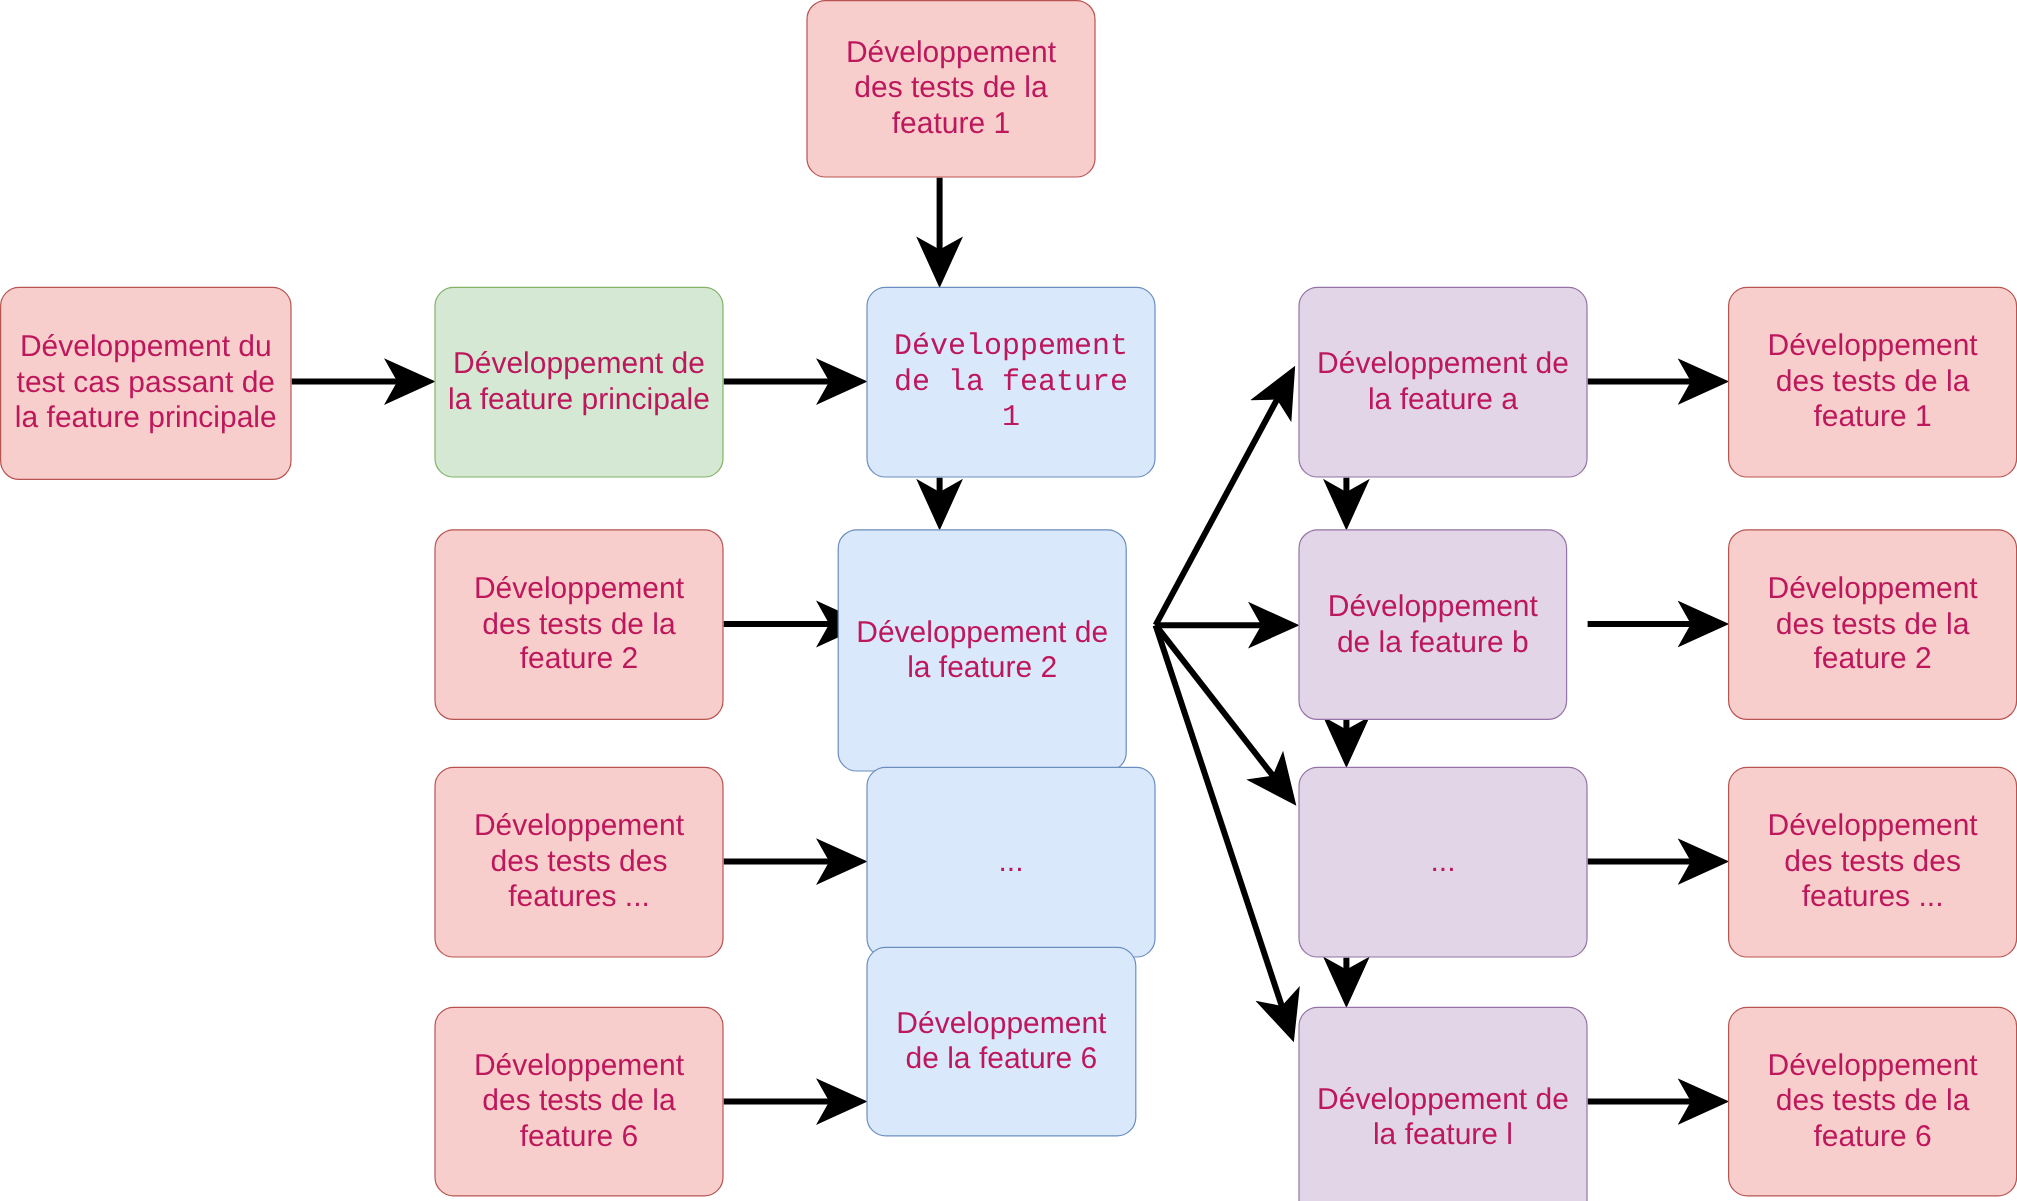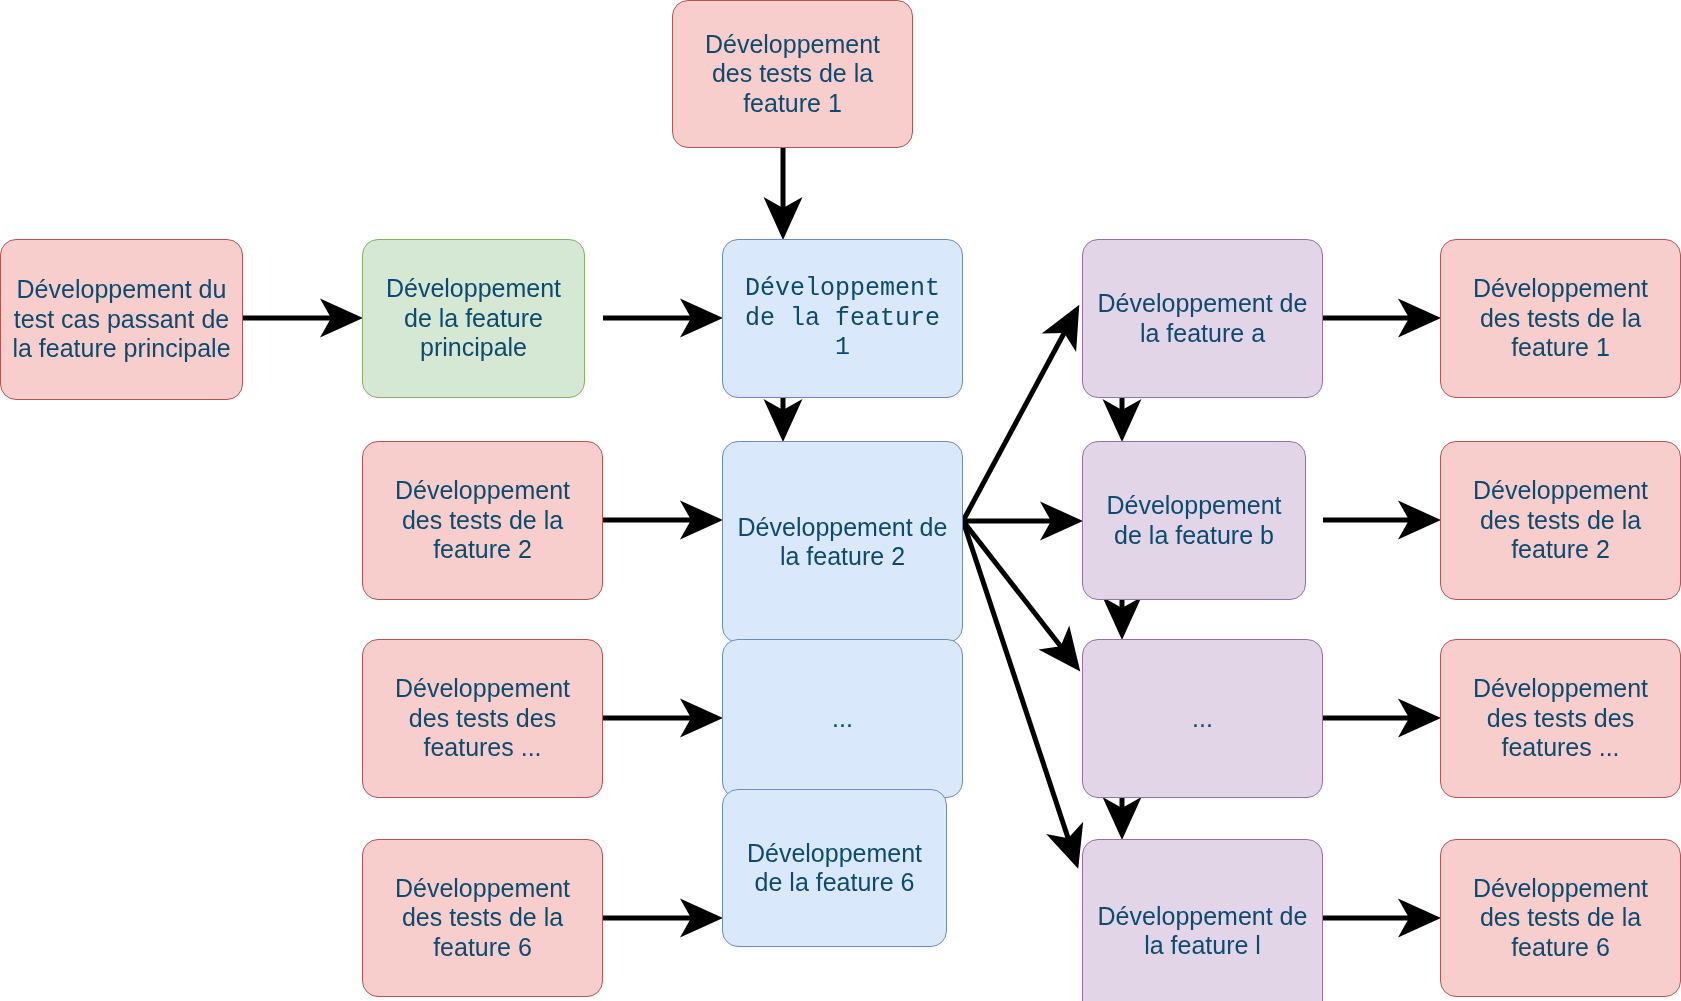--- a/index.html
+++ b/index.html
@@ -17,21 +17,21 @@
     box-sizing:border-box;
     border-radius:16px;
     border-width:1.6px;
     border-style:solid;
     display:flex;
     align-items:center;
     justify-content:center;
     text-align:center;
     font-size:25px;
     line-height:1.18;
-    color:#0c4a6e;
+    color:#be185d;
     padding:4px 10px;
   }
   .node .lbl{display:block;width:100%;}
   .red   {background:#f8cecc;border-color:#b85450;}
   .green {background:#d5e8d4;border-color:#82b366;}
   .blue  {background:#dae8fc;border-color:#6c8ebf;}
   .purple{background:#e1d5e7;border-color:#9673a6;}
 </style>
 </head>
 <body>
@@ -68,36 +68,36 @@
       </g>
   </svg>
 
   <div id="node-layer">
       <div class="node red" style="left: 672px; top: 0px; width: 241px; height: 148px;">
         <span class="lbl">Développement des tests de la feature 1</span>
       </div>
       <div class="node red" style="left: 0px; top: 239px; width: 243px; height: 161px;">
         <span class="lbl">Développement du test cas passant de la feature principale</span>
       </div>
-      <div class="node green" style="left: 362px; top: 239px; width: 223px; height: 159px;">
+      <div class="node green" style="left: 362px; top: 239px; width: 241px; height: 159px;">
         <span class="lbl">Développement de la feature principale</span>
       </div>
       <div class="node blue" style="left: 722px; top: 239px; width: 241px; height: 159px; font-family: Liberation Mono, monospace;">
         <span class="lbl">Développement de la feature 1</span>
       </div>
       <div class="node purple" style="left: 1082px; top: 239px; width: 241px; height: 159px;">
         <span class="lbl">Développement de la feature a</span>
       </div>
       <div class="node red" style="left: 1440px; top: 239px; width: 241px; height: 159px;">
         <span class="lbl">Développement des tests de la feature 1</span>
       </div>
       <div class="node red" style="left: 362px; top: 441px; width: 241px; height: 159px;">
         <span class="lbl">Développement des tests de la feature 2</span>
       </div>
-      <div class="node blue" style="left: 722px; top: 441px; width: 241px; height: 202px;">
+      <div class="node blue" style="left: 698px; top: 441px; width: 241px; height: 202px;">
         <span class="lbl">Développement de la feature 2</span>
       </div>
       <div class="node purple" style="left: 1082px; top: 441px; width: 224px; height: 159px;">
         <span class="lbl">Développement de la feature b</span>
       </div>
       <div class="node red" style="left: 1440px; top: 441px; width: 241px; height: 159px;">
         <span class="lbl">Développement des tests de la feature 2</span>
       </div>
       <div class="node red" style="left: 362px; top: 639px; width: 241px; height: 159px;">
         <span class="lbl">Développement des tests des features ...</span>

